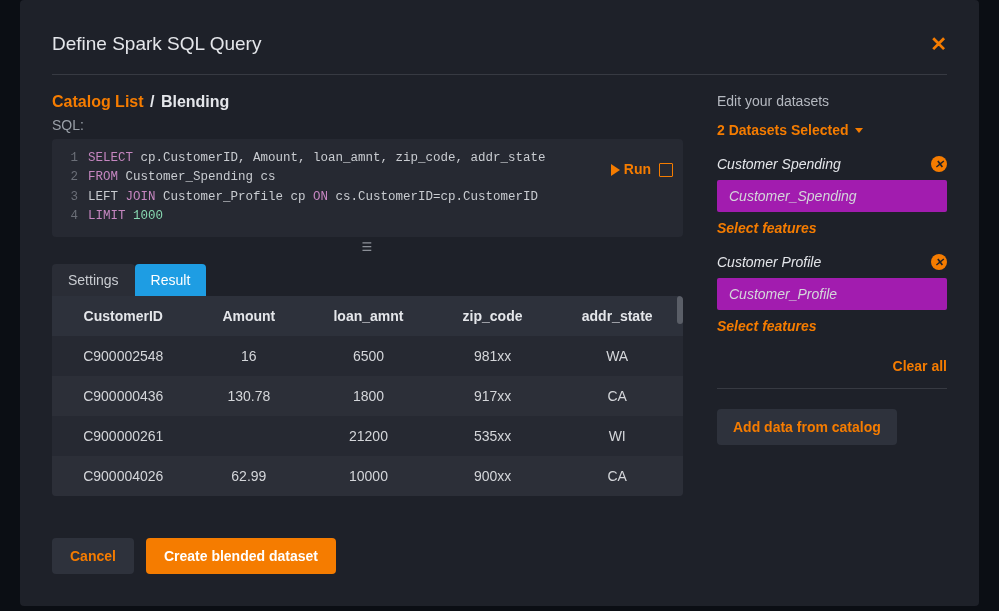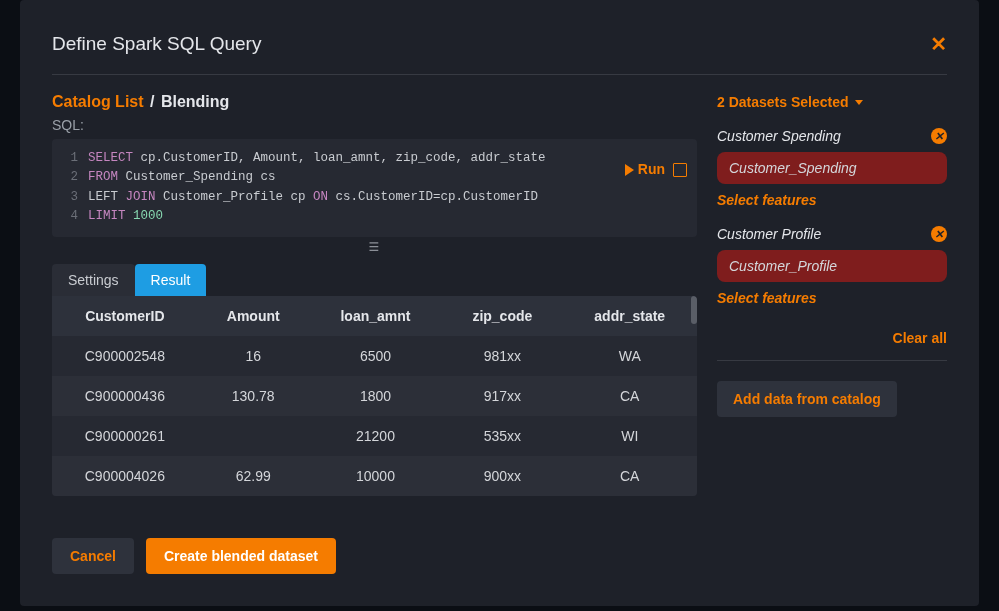--- a/index.html
+++ b/index.html
@@ -41,21 +41,21 @@
     .breadcrumb {
       font-size: 16px;
       font-weight: 600;
       margin-bottom: 6px;
     }
     .breadcrumb .seg-orange { color: #f57c00; }
     .breadcrumb .seg-slash { color: #e4e6ea; padding: 0 2px; }
     .breadcrumb .seg-current { color: #e4e6ea; }
     .sql-label { font-size: 14px; color: #9aa0a8; margin-bottom: 6px; }
 
-    .columns { display: flex; gap: 20px; }
+    .columns { display: flex; gap: 34px; }
     .left { flex: 1 1 auto; min-width: 0; }
     .right { width: 230px; flex: 0 0 230px; }
 
     .editor {
       background: #262932;
       border-radius: 4px;
       position: relative;
       font-family: "SFMono-Regular", Consolas, "Liberation Mono", Menlo, monospace;
       font-size: 12.5px;
       line-height: 1.55;
@@ -194,22 +194,22 @@
     .ds-remove {
       width: 16px; height: 16px;
       background: #f57c00;
       border-radius: 50%;
       color: #1e2129;
       display: flex; align-items: center; justify-content: center;
       font-size: 11px; font-weight: bold;
       cursor: pointer;
     }
     .ds-chip {
-      background: #7f1d1d;
-      border-radius: 8px;
+      background: #a21caf;
+      border-radius: 2px;
       padding: 8px 12px;
       font-size: 14px;
       color: #d4d6da;
       margin-bottom: 8px;
     }
     .select-features {
       color: #f57c00;
       font-size: 14px;
       font-weight: 600;
       cursor: pointer;
@@ -340,20 +340,21 @@
       </div>
 
       <div class="footer">
         <button class="btn btn-secondary">Cancel</button>
         <button class="btn btn-primary">Create blended dataset</button>
       </div>
 
     </div>
 
     <div class="right">
+      <div class="rlabel">Edit your datasets</div>
 
       <div class="datasets-hdr">
         <span>2 Datasets Selected</span>
         <span class="caret-down"></span>
       </div>
 
       <div class="ds-block">
         <div class="ds-title-row">
           <span class="ds-title">Customer Spending</span>
           <span class="ds-remove">✕</span>

